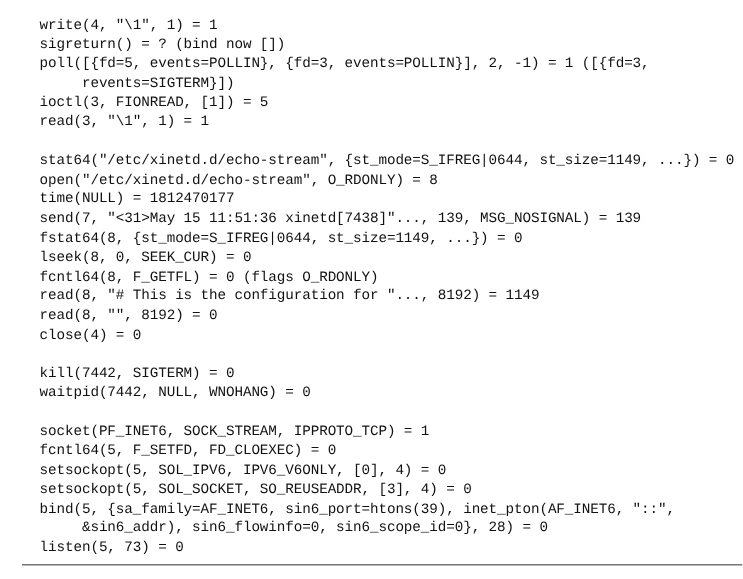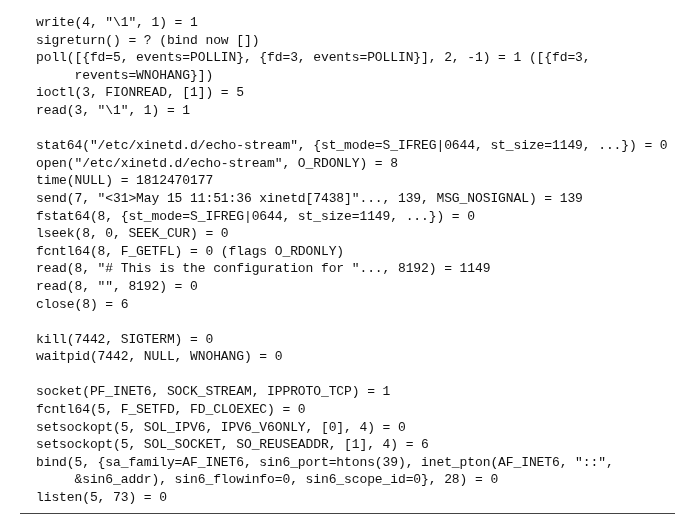--- a/index.html
+++ b/index.html
@@ -28,39 +28,39 @@
     margin: 6px 0 0 -16px;
     width: 655px;
   }
 </style>
 </head>
 <body>
 
 <div class="page"><span>write(4, "\1", 1) = 1</span>
 <span>sigreturn() = ? (bind now [])</span>
 <span>poll([{fd=5, events=POLLIN}, {fd=3, events=POLLIN}], 2, -1) = 1 ([{fd=3,</span>
-<span>     revents=WNOHANG}])</span>
+<span>     revents=SIGTERM}])</span>
 <span>ioctl(3, FIONREAD, [1]) = 5</span>
 <span>read(3, "\1", 1) = 1</span>
 <span></span>
 <span>stat64("/etc/xinetd.d/echo-stream", {st_mode=S_IFREG|0644, st_size=1149, ...}) = 0</span>
 <span>open("/etc/xinetd.d/echo-stream", O_RDONLY) = 8</span>
 <span>time(NULL) = 1812470177</span>
 <span>send(7, "&lt;31&gt;May 15 11:51:36 xinetd[7438]"..., 139, MSG_NOSIGNAL) = 139</span>
 <span>fstat64(8, {st_mode=S_IFREG|0644, st_size=1149, ...}) = 0</span>
 <span>lseek(8, 0, SEEK_CUR) = 0</span>
 <span>fcntl64(8, F_GETFL) = 0 (flags O_RDONLY)</span>
 <span>read(8, "# This is the configuration for "..., 8192) = 1149</span>
 <span>read(8, "", 8192) = 0</span>
-<span>close(8) = 6</span>
+<span>close(4) = 0</span>
 <span></span>
 <span>kill(7442, SIGTERM) = 0</span>
 <span>waitpid(7442, NULL, WNOHANG) = 0</span>
 <span></span>
 <span>socket(PF_INET6, SOCK_STREAM, IPPROTO_TCP) = 1</span>
 <span>fcntl64(5, F_SETFD, FD_CLOEXEC) = 0</span>
 <span>setsockopt(5, SOL_IPV6, IPV6_V6ONLY, [0], 4) = 0</span>
-<span>setsockopt(5, SOL_SOCKET, SO_REUSEADDR, [1], 4) = 6</span>
+<span>setsockopt(5, SOL_SOCKET, SO_REUSEADDR, [3], 4) = 0</span>
 <span>bind(5, {sa_family=AF_INET6, sin6_port=htons(39), inet_pton(AF_INET6, "::",</span>
 <span>     &amp;sin6_addr), sin6_flowinfo=0, sin6_scope_id=0}, 28) = 0</span>
 <span>listen(5, 73) = 0</span>
 <hr class="rule">
 </div>
 
 </body></html>

